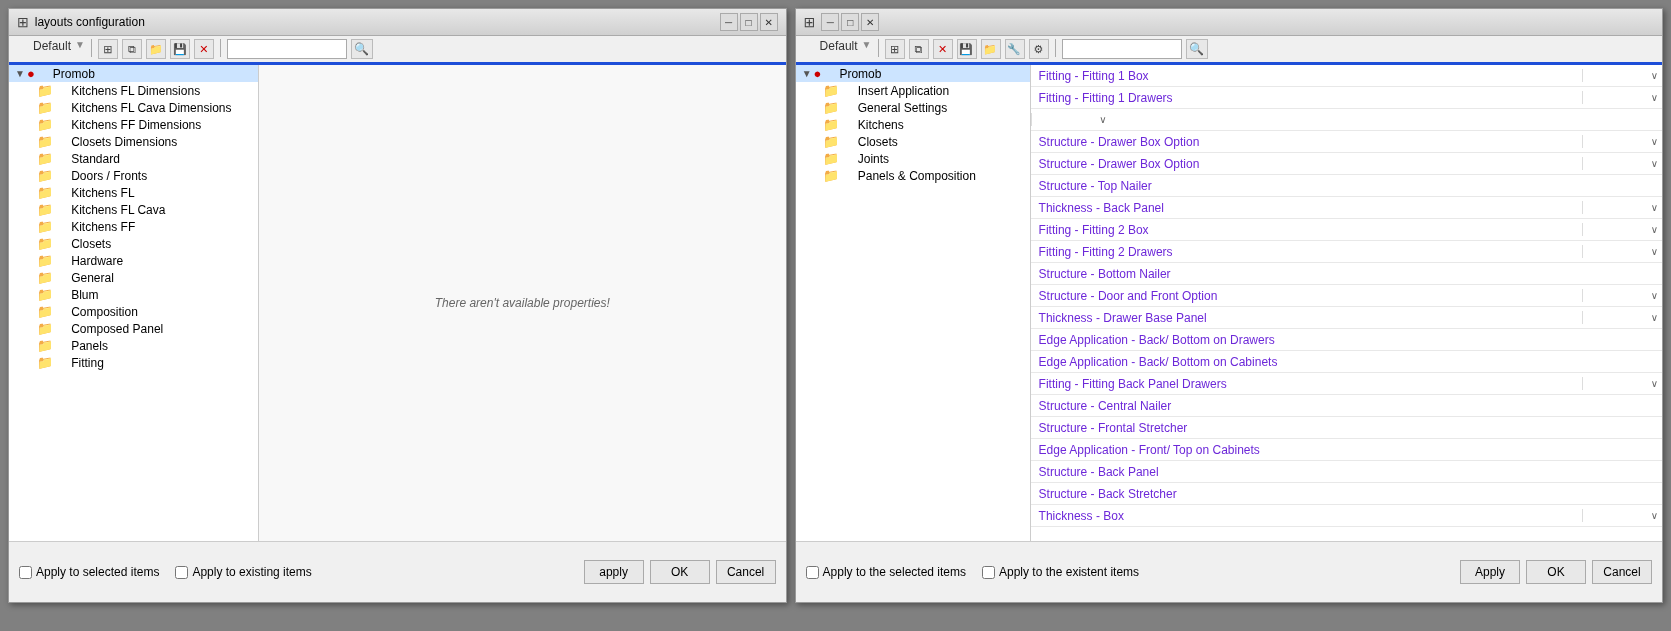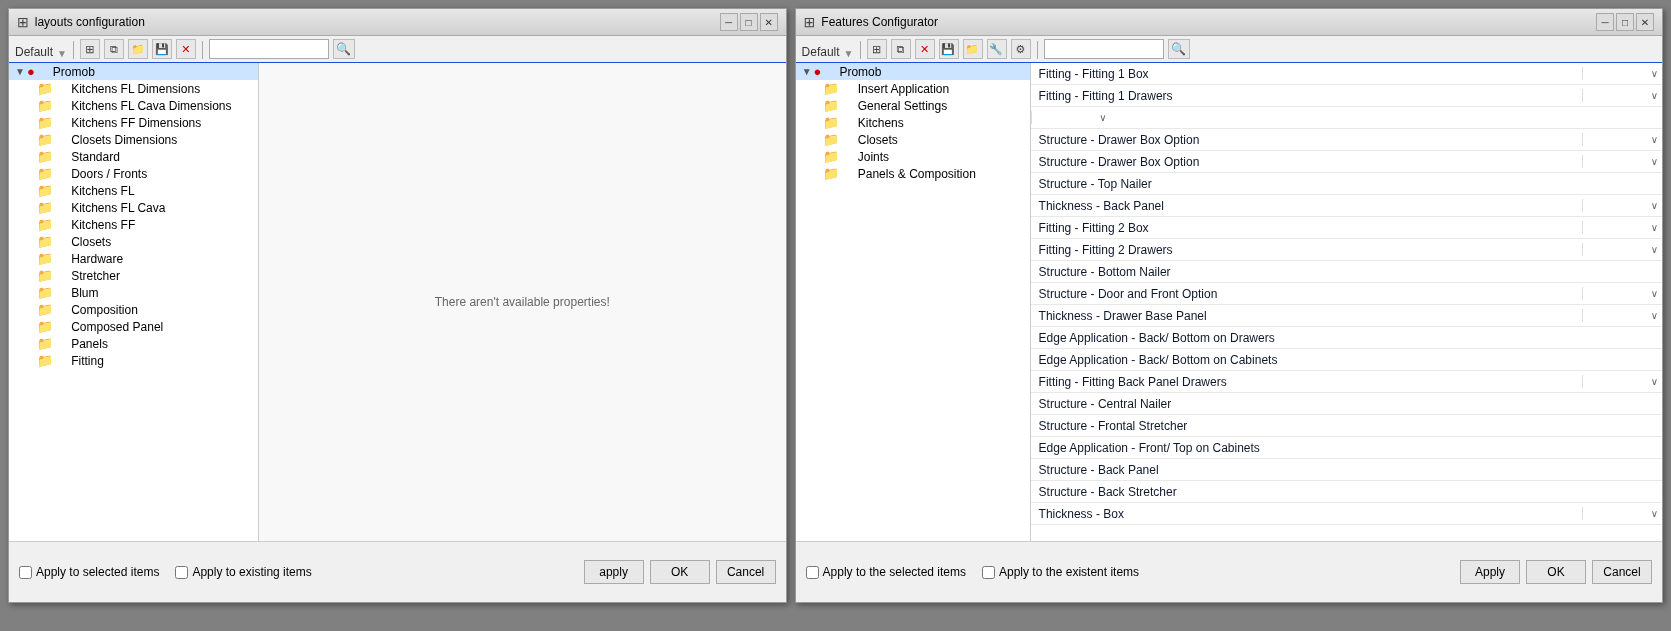--- a/index.html
+++ b/index.html
@@ -29,24 +29,24 @@
       width: 18px; height: 18px;
       background: #ddd;
       border: 1px solid #aaa;
       cursor: pointer;
       display: flex; align-items: center; justify-content: center;
       font-size: 10px; color: #333;
     }
 
     .toolbar {
       background: #f0f0f0;
-      border-bottom: 1px solid #1d4ed8;
-      padding: 3px 6px;
+      border-bottom: 3px solid #1d4ed8;
+      padding: 3px 24px;
       display: flex;
-      align-items: flex-end;
+      align-items: flex-start;
       gap: 4px;
     }
     .toolbar-label { font-size: 12px; color: #333; }
     .toolbar-sep { width: 1px; height: 18px; background: #aaa; margin: 0 2px; }
     .toolbar-btn {
       width: 20px; height: 20px;
       background: #e8e8e8;
       border: 1px solid #bbb;
       cursor: pointer;
       display: flex; align-items: center; justify-content: center;
@@ -66,21 +66,21 @@
       border: 1px solid #bbb;
       cursor: pointer;
       display: flex; align-items: center; justify-content: center;
     }
 
     .dialog-content { display: flex; flex: 1; overflow: hidden; }
 
     
     .left-dialog { width: 780px; height: 595px; }
     .left-tree-panel { width: 250px; border-right: 1px solid #ccc; overflow-y: auto; background: white; }
-    .left-main { flex: 1; display: flex; align-items: center; justify-content: center; color: #666; font-size: 13px; background: #f8f8f8; }
+    .left-main { flex: 1; display: flex; align-items: center; justify-content: center; color: #666; font-size: 13px; background: #f8f8f8; font-style: italic; }
 
     
     .tree-item {
       display: flex; align-items: center;
       padding: 1px 0;
       cursor: pointer;
       user-select: none;
       white-space: nowrap;
     }
     .tree-item.selected { background: #cce4ff; }
@@ -128,21 +128,21 @@
       justify-content: space-between;
       border-bottom: 1px solid #9bb;
     }
     .features-row {
       display: flex;
       align-items: center;
       border-bottom: 1px solid #e8e8e8;
       min-height: 22px;
       padding: 0;
     }
-    .features-row-label { flex: 1; padding: 2px 8px; font-size: 12px; color: #0f172a; }
+    .features-row-label { flex: 1; padding: 2px 8px; font-size: 12px; color: #6d28d9; }
     .features-row-value {
       width: 80px;
       border-left: 1px solid #ddd;
       padding: 1px 4px;
       font-size: 12px;
       display: flex; align-items: center; justify-content: space-between;
     }
     .dropdown-arrow { font-size: 10px; color: #666; }
     .no-value { width: 80px; border-left: 1px solid #ddd; }
 
@@ -239,21 +239,21 @@
     <span class="tree-label">Closets</span>
   </div>
           <div class="tree-item">
     <span class="tree-toggle" style="visibility:hidden;">▶</span>
     <span class="tree-icon icon-folder">📁</span>
     <span class="tree-label">Hardware</span>
   </div>
           <div class="tree-item">
     <span class="tree-toggle" style="visibility:hidden;">▶</span>
     <span class="tree-icon icon-folder">📁</span>
-    <span class="tree-label">Stretcher</span>
+    <span class="tree-label">General</span>
   </div>
           <div class="tree-item">
     <span class="tree-toggle" style="visibility:hidden;">▶</span>
     <span class="tree-icon icon-folder">📁</span>
     <span class="tree-label">Blum</span>
   </div>
           <div class="tree-item">
     <span class="tree-toggle" style="visibility:hidden;">▶</span>
     <span class="tree-icon icon-folder">📁</span>
     <span class="tree-label">Composition</span>
@@ -295,21 +295,20 @@
       <button class="action-btn">OK</button>
       <button class="action-btn">Cancel</button>
     </div>
   </div>
 </div>
 
 <div class="dialog right-dialog">
 
   <div class="title-bar">
     <span class="title-bar-icon">⊞</span>
-    <span class="title-bar-text">Features Configurator</span>
     <div class="title-bar-controls">
       <div class="title-btn">─</div>
       <div class="title-btn">□</div>
       <div class="title-btn">✕</div>
     </div>
   </div>
 
   <div class="toolbar">
     <span class="toolbar-label">Default</span>
     <span style="font-size:10px;color:#888;">▼</span>

